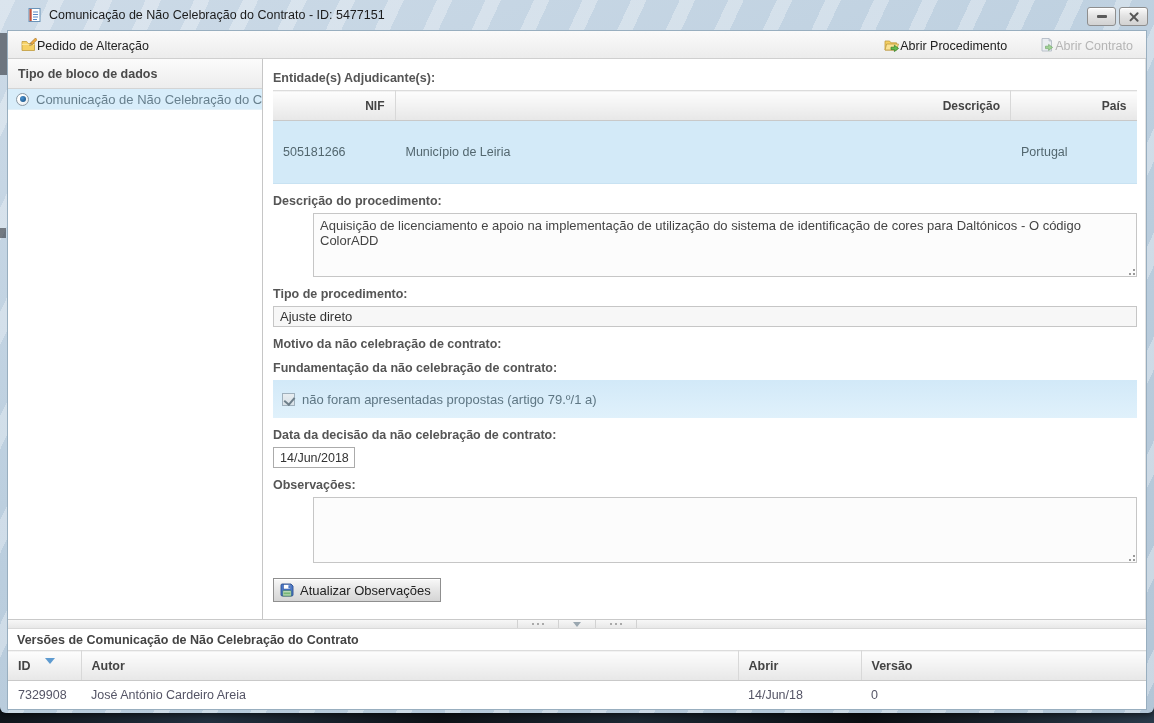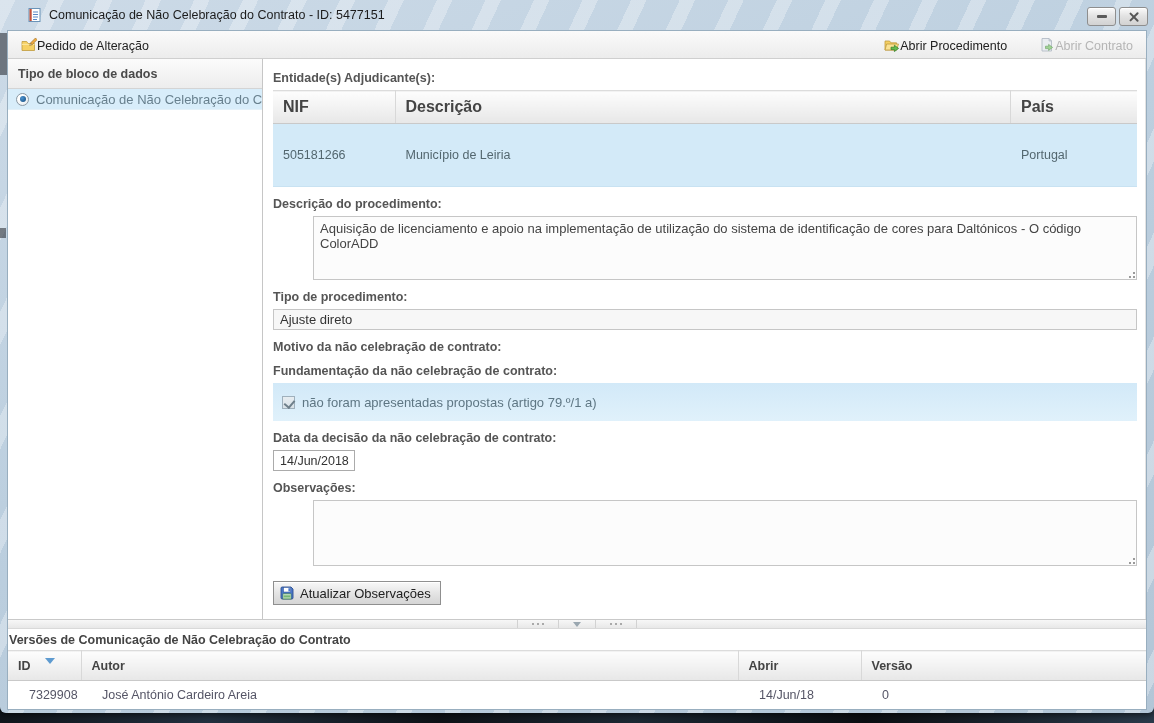--- a/index.html
+++ b/index.html
@@ -85,22 +85,22 @@
   .radio .dot { width:6px; height:6px; border-radius:50%; background:radial-gradient(circle at 35% 35%,#4c93cf,#134b7e); }
 
   
   .main { flex:1; min-width:0; padding:10px 8px 0 10px; overflow:hidden; border-right:1px solid #e3e3e3; }
   .field-label { font-size:12.5px; font-weight:bold; color:#555; margin:10px 0 5px; }
   .field-label.first { margin-top:2px; }
 
   table.grid { border-collapse:collapse; width:100%; table-layout:fixed; }
   table.grid th {
     background:linear-gradient(#fdfdfd,#e7e7e7); border-bottom:1px solid #c9c9c9; border-top:1px solid #dcdcdc;
-    border-right:1px solid #d8d8d8; font-size:16px; font-weight:bold; color:#444;
-    text-align:left; padding:7px 10px; height:30px;
+    border-right:1px solid #d8d8d8; font-size:12px; font-weight:bold; color:#444;
+    text-align:right; padding:7px 10px; height:30px;
   }
   table.grid th:last-child { border-right:none;margin-top:8px; }
   table.grid td { font-size:12.5px; padding:24px 10px; height:45px; border-right:1px solid rgba(0,0,0,0); }
   tr.row-selected td { background:#d3eaf8; color:#53676f; border-bottom:1px solid #c8e2f2; }
 
   .textarea {
     width:100%; border:1px solid #c6c6c6; background:#fcfcfc; color:#444;
     font-size:13px; font-family:"Liberation Sans",sans-serif; padding:4px 6px;
     position:relative; resize:none; overflow:hidden;
   }
@@ -154,29 +154,29 @@
     display:flex; align-items:center; justify-content:center; cursor:row-resize;
   }
   .split-seg { display:flex; align-items:center; justify-content:center; height:8px; padding:0 14px; border-right:1px solid #d2d2d2; }
   .split-seg:first-child { border-left:1px solid #d2d2d2; }
   .split-dots { display:flex; gap:3px; }
   .split-dots i { width:2px; height:2px; background:#a9a9a9; }
   .split-tri { width:0; height:0; border-left:4px solid transparent; border-right:4px solid transparent; border-top:5px solid #9aa7b0; }
 
   
   .versions { flex:0 0 auto; background:#fff; }
-  .versions-title { font-size:12.5px; font-weight:bold; color:#444; padding:4px 1px 3px; }
+  .versions-title { font-size:12.5px; font-weight:bold; color:#444; padding:4px 9px 3px; }
   table.vgrid { border-collapse:collapse; width:100%; table-layout:fixed; }
   table.vgrid th {
     background:linear-gradient(#fdfdfd,#e7e7e7); border-bottom:1px solid #c9c9c9; border-top:1px solid #dcdcdc;
     border-right:1px solid #d8d8d8; font-size:12.5px; font-weight:bold; color:#444;
     text-align:left; padding:7px 10px; height:29px; position:relative;
   }
   table.vgrid th:last-child { border-right:none; }
-  table.vgrid td { font-size:12.5px; color:#556; padding:7px 21px; height:28px; }
+  table.vgrid td { font-size:12.5px; color:#556; padding:7px 10px; height:28px; }
   .sort-tri {
     display:inline-block; width:0; height:0; margin-left:14px; margin-bottom:6px;
     border-left:5px solid transparent; border-right:5px solid transparent; border-top:6px solid #5e9bd0;
   }
 </style>
 </head>
 <body>
 
 <div class="window">
   <div class="smudge a"></div>

